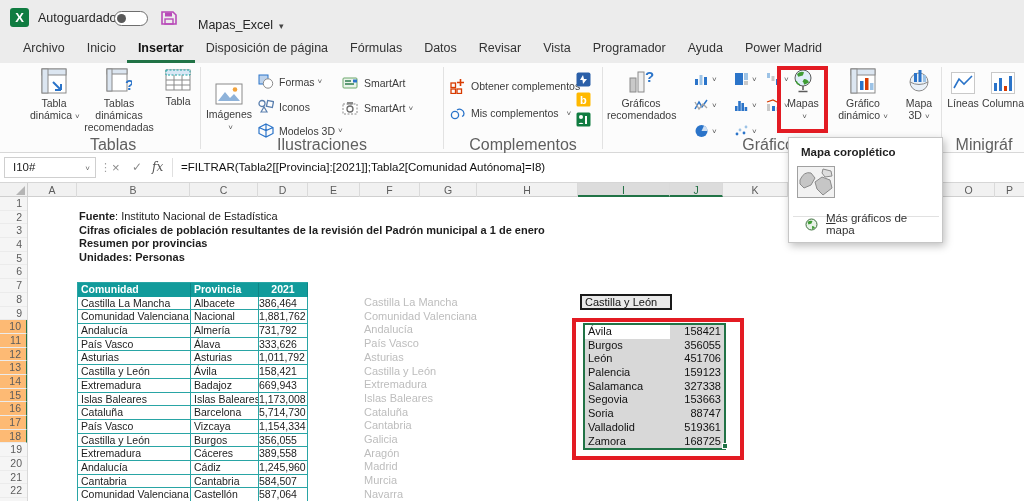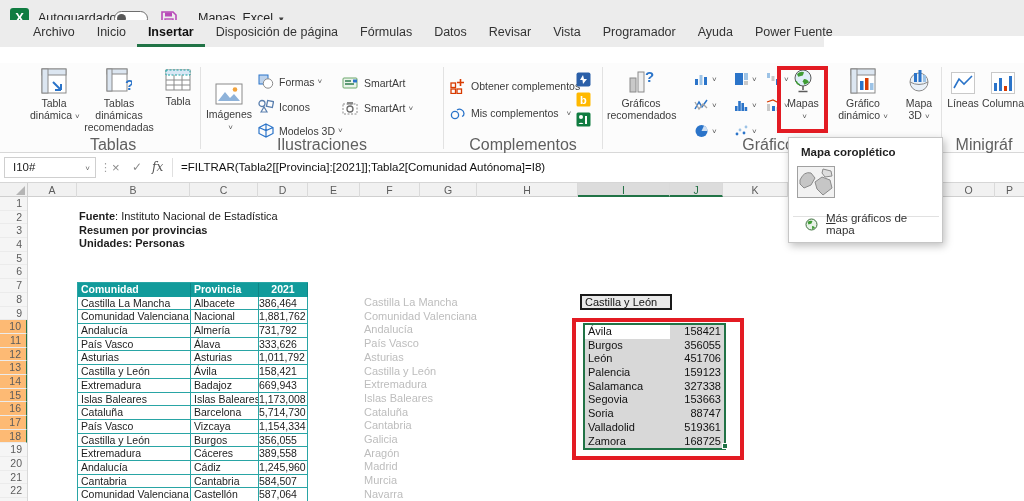--- a/index.html
+++ b/index.html
@@ -13,28 +13,28 @@
   .abs{position:absolute;}
 
   
   #titlebar{left:0;top:0;width:1024px;height:36px;background:#ececec;}
   #excel-icon{left:10px;top:8px;width:19px;height:19px;background:var(--ogreen);border-radius:3px;
       color:#fff;font-weight:bold;font-size:13px;text-align:center;line-height:19px;}
   #autosave-label{left:38px;top:0;height:36px;line-height:36px;font-size:12.5px;}
   #autosave-toggle{left:114px;top:11px;width:34px;height:15px;border:1.5px solid #6e6e6e;border-radius:8px;background:#fff;}
   #autosave-knob{left:2px;top:1.5px;width:9px;height:9px;border-radius:50%;background:#595959;position:absolute;}
   #save-btn{left:160px;top:9px;width:18px;height:18px;}
-  #filename{left:198px;top:0;height:36px;line-height:36px;font-size:12.5px;}
+  #filename{left:198px;top:0;height:36px;line-height:50px;font-size:12.5px;}
   #filename .caret{font-size:9px;color:#444;margin-left:6px;}
   #searchbox{left:625px;top:5px;width:390px;height:24px;background:#fdfdfd;border:1px solid #d2d2d2;border-radius:4px;
       display:flex;align-items:center;padding-left:22px;color:#5f5f5f;}
   #searchbox svg{margin-right:12px;}
 
   
-  #tabrow{left:0;top:20px;width:824px;height:27px;background:#ececec;display:flex;padding-left:22px;}
+  #tabrow{left:0;top:36px;width:1024px;height:27px;background:#ececec;display:flex;padding-left:12px;}
   #tabrow .tab{height:27px;line-height:25px;padding:0 11px;font-size:12.5px;color:#333;white-space:nowrap;}
   #tabrow .tab:nth-of-type(3){font-weight:bold;color:#111;border-bottom:3px solid var(--green);}
 
   
   #ribbon{left:0;top:63px;width:1024px;height:90px;background:#fcfcfc;border-bottom:1px solid #d8d8d8;}
   .gdiv{top:4px;width:1px;height:82px;background:#e2e2e2;position:absolute;}
   .glabel{top:73px;font-size:16px;color:#5f5f5f;text-align:center;position:absolute;white-space:nowrap;}
   .bigbtn{position:absolute;text-align:center;font-size:10.5px;color:#3b3b3b;line-height:12px;}
   .bigbtn svg{display:block;margin:0 auto 3px auto;}
   .rowbtn{position:absolute;display:flex;align-items:center;font-size:10.5px;color:#3b3b3b;white-space:nowrap;}
@@ -132,21 +132,21 @@
 <div class="tab">Archivo</div>
     <div class="tab">Inicio</div>
     <div class="tab">Insertar</div>
     <div class="tab">Disposición de página</div>
     <div class="tab">Fórmulas</div>
     <div class="tab">Datos</div>
     <div class="tab">Revisar</div>
     <div class="tab">Vista</div>
     <div class="tab">Programador</div>
     <div class="tab">Ayuda</div>
-    <div class="tab">Power Fuente</div>
+    <div class="tab">Power Madrid</div>
   </div>
 
 <div id="ribbon" class="abs">
   <div class="gdiv" style="left:200px"></div>
   <div class="gdiv" style="left:443px"></div>
   <div class="gdiv" style="left:602px"></div>
   <div class="gdiv" style="left:941px"></div>
 
   <div class="bigbtn" style="left:30px;top:5px;width:48px">
     <svg width="26" height="26" viewBox="0 0 26 26">
@@ -475,20 +475,21 @@
     <div class="rnum">17</div>
     <div class="rnum">18</div>
     <div class="rnum">19</div>
     <div class="rnum">20</div>
     <div class="rnum">21</div>
     <div class="rnum">22</div>
   </div>
 
 <div id="notes" class="abs">
   <div><span class="b">Fuente</span><span>: Instituto Nacional de Estadística</span></div>
+  <div class="b">Cifras oficiales de población resultantes de la revisión del Padrón municipal a 1 de enero</div>
   <div class="b">Resumen por provincias</div>
   <div class="b">Unidades: Personas</div>
 </div>
 
 <div id="sheet-table" class="abs">
   <div class="th">Comunidad Autónoma</div>
   <div class="th">Provincia</div>
   <div class="th num">2021</div>
   <div style="display:contents">
     

